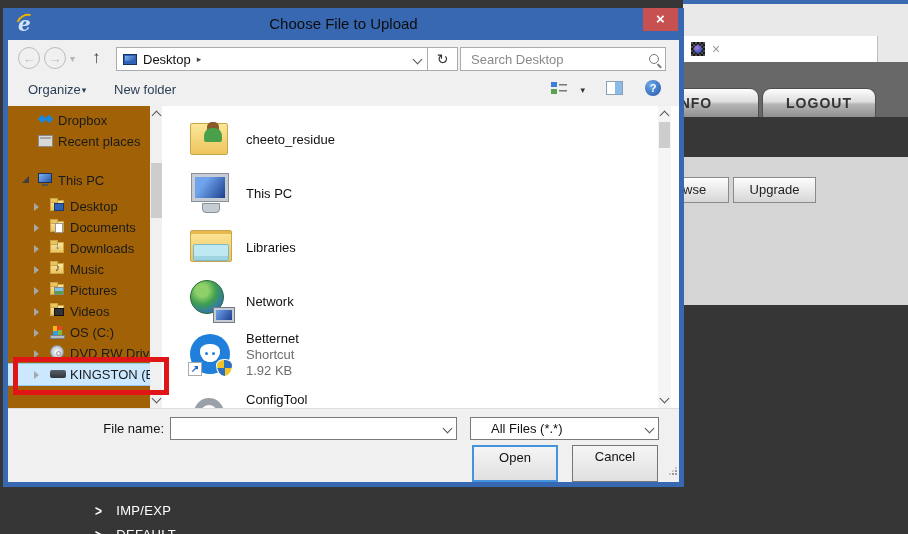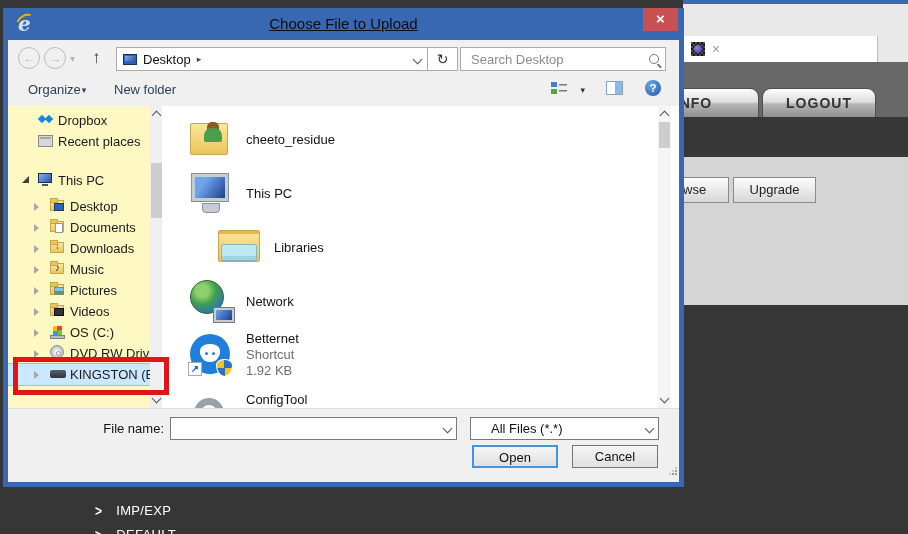--- a/index.html
+++ b/index.html
@@ -35,21 +35,21 @@
   .menu-item .mchev{font-weight:bold;font-size:12px;transform:scaleY(1.2);}
   .menu-item.m0{top:474px;}
   .menu-item.m1{top:503px;}
   .menu-item.m2{top:527px;}
 
   
   .dialog{left:3px;top:8px;width:681px;height:479px;box-sizing:border-box;background:#f0f0f0;
           border:5px solid #3868b2;border-top:none;z-index:10;}
   .titlebar{position:relative;height:32px;background:#3868b2;}
   .dlg-title{position:absolute;left:0;right:0;top:0;height:32px;line-height:32px;text-align:center;
-             color:#0d0d0d;font-size:15px;text-decoration:underline;}
+             color:#0d0d0d;font-size:15px;}
   .ie-logo{position:absolute;left:10px;top:4px;width:22px;height:22px;
            font:italic bold 20px "DejaVu Serif",serif;color:#cfe3ff;}
   .ie-logo::after{content:"";position:absolute;left:-2px;top:2px;width:18px;height:16px;border:2px solid transparent;
            border-top-color:#f2b200;border-radius:50%;transform:rotate(-28deg);}
   .dlg-close{position:absolute;right:1px;top:0;width:35px;height:23px;background:#c75050;color:#fff;
              text-align:center;line-height:22px;font-size:15px;font-weight:bold;}
 
   
   .navrow{position:absolute;left:0;top:36px;width:671px;height:30px;}
   .circbtn{position:absolute;top:3px;width:22px;height:22px;border:1.5px solid #bcbcbc;border-radius:50%;
@@ -85,21 +85,21 @@
      linear-gradient(#59a14f 0 0) 0 7px/6px 5px no-repeat;}
   .view-caret{position:absolute;right:94px;top:11px;font-size:9px;color:#333;}
   .pane-ico{position:absolute;right:56px;top:7px;width:17px;height:14px;border:1px solid #8aa0b8;background:#fff;box-sizing:border-box;}
   .pane-ico::after{content:"";position:absolute;right:0;top:0;bottom:0;width:45%;background:#8cbae8;}
   .help-ico{position:absolute;right:18px;top:6px;width:16px;height:16px;border-radius:50%;
             background:radial-gradient(circle at 35% 30%,#6fa7e8,#1d55a8);color:#fff;font-size:11px;font-weight:bold;
             text-align:center;line-height:16px;}
 
   
   .main{position:absolute;left:0;top:98px;width:671px;height:302px;background:#fff;overflow:hidden;}
-  .side{position:absolute;left:0;top:0;width:142px;height:100%;background:#fef9c3;overflow:hidden;}
+  .side{position:absolute;left:0;top:0;width:142px;height:100%;background:#a16207;overflow:hidden;}
   .side-row{position:absolute;left:0;width:142px;height:21px;font-size:13px;color:#1a1a1a;}
   .side-row .lbl{position:absolute;top:3px;white-space:nowrap;}
   .side-row.sel{background:#cce8ff;outline:1px solid #90c8f0;}
   .exp{position:absolute;top:7px;}
   .exp.closed{width:0;height:0;border-top:4px solid transparent;border-bottom:4px solid transparent;border-left:5px solid #a8a8a8;}
   .exp.open{width:0;height:0;border-left:7px solid transparent;border-bottom:7px solid #404040;top:6px;}
   .t-ico{position:absolute;top:2px;width:16px;height:16px;}
 
   
   .i-dropbox::before,.i-dropbox::after{content:"";position:absolute;width:6px;height:6px;background:#1787e0;transform:rotate(45deg);}
@@ -174,21 +174,21 @@
   
   .footer{position:absolute;left:0;top:400px;width:671px;height:69px;background:#f0f0f0;border-top:1px solid #dedede;box-sizing:border-box;}
   .fn-label{position:absolute;left:0;top:12px;width:156px;text-align:right;font-size:13px;color:#111;}
   .fn-combo{position:absolute;left:162px;top:8px;width:287px;height:23px;background:#fff;border:1px solid #7a7a7a;
             box-sizing:border-box;display:flex;align-items:center;}
   .fn-combo input{flex:1;border:none;outline:none;height:100%;font-size:13px;padding:0 5px;background:transparent;font-family:"Liberation Sans",sans-serif;}
   .combo-btn{width:18px;display:flex;justify-content:center;align-items:center;height:100%;}
   .ft-select{position:absolute;left:462px;top:8px;width:189px;height:23px;background:#fff;border:1px solid #7a7a7a;
             box-sizing:border-box;display:flex;align-items:center;font-size:13px;color:#111;}
   .ft-select .val{flex:1;padding:0 20px;}
-  .btn{position:absolute;top:36px;height:23px;background:linear-gradient(#f5f5f5,#e0e0e0);font-size:13px;color:#111;
+  .btn{position:absolute;top:36px;height:37px;background:linear-gradient(#f5f5f5,#e0e0e0);font-size:13px;color:#111;
        text-align:center;line-height:21px;box-sizing:border-box;}
   .btn.open{left:464px;width:86px;border:2px solid #4393dd;}
   .btn.cancel{left:564px;width:86px;border:1px solid #757575;line-height:22px;}
   .grip{position:absolute;right:2px;bottom:2px;width:8px;height:8px;}
   .grip::after{content:"";position:absolute;width:2px;height:2px;background:#9a9a9a;right:0;bottom:0;
        box-shadow:-3px 0 #9a9a9a,0 -3px #9a9a9a,-6px 0 #c9c9c9,0 -6px #c9c9c9,-3px -3px #c9c9c9;}
 
   
   .annot{left:13px;top:357px;width:156px;height:38px;border:5px solid #e11515;z-index:40;box-sizing:border-box;}
 </style>
@@ -335,21 +335,21 @@
       </div>
       <div class="filelist" id="file-rows">
           <div class="file-row" style="top: 6px;">
             <span class="f-ico b-userfolder"></span>
             <span class="f-label">cheeto_residue</span>
           </div>
           <div class="file-row" style="top: 60px;">
             <span class="f-ico b-computer"></span>
             <span class="f-label">This PC</span>
           </div>
-          <div class="file-row" style="top: 114px; padding-left: 28px;">
+          <div class="file-row" style="top: 114px;">
             <span class="f-ico b-libraries"></span>
             <span class="f-label">Libraries</span>
           </div>
           <div class="file-row" style="top: 168px;">
             <span class="f-ico b-network"></span>
             <span class="f-label">Network</span>
           </div>
           <div class="file-row" style="top: 222px;">
             <span class="f-ico b-betternet">
               <span class="eye l"></span>

